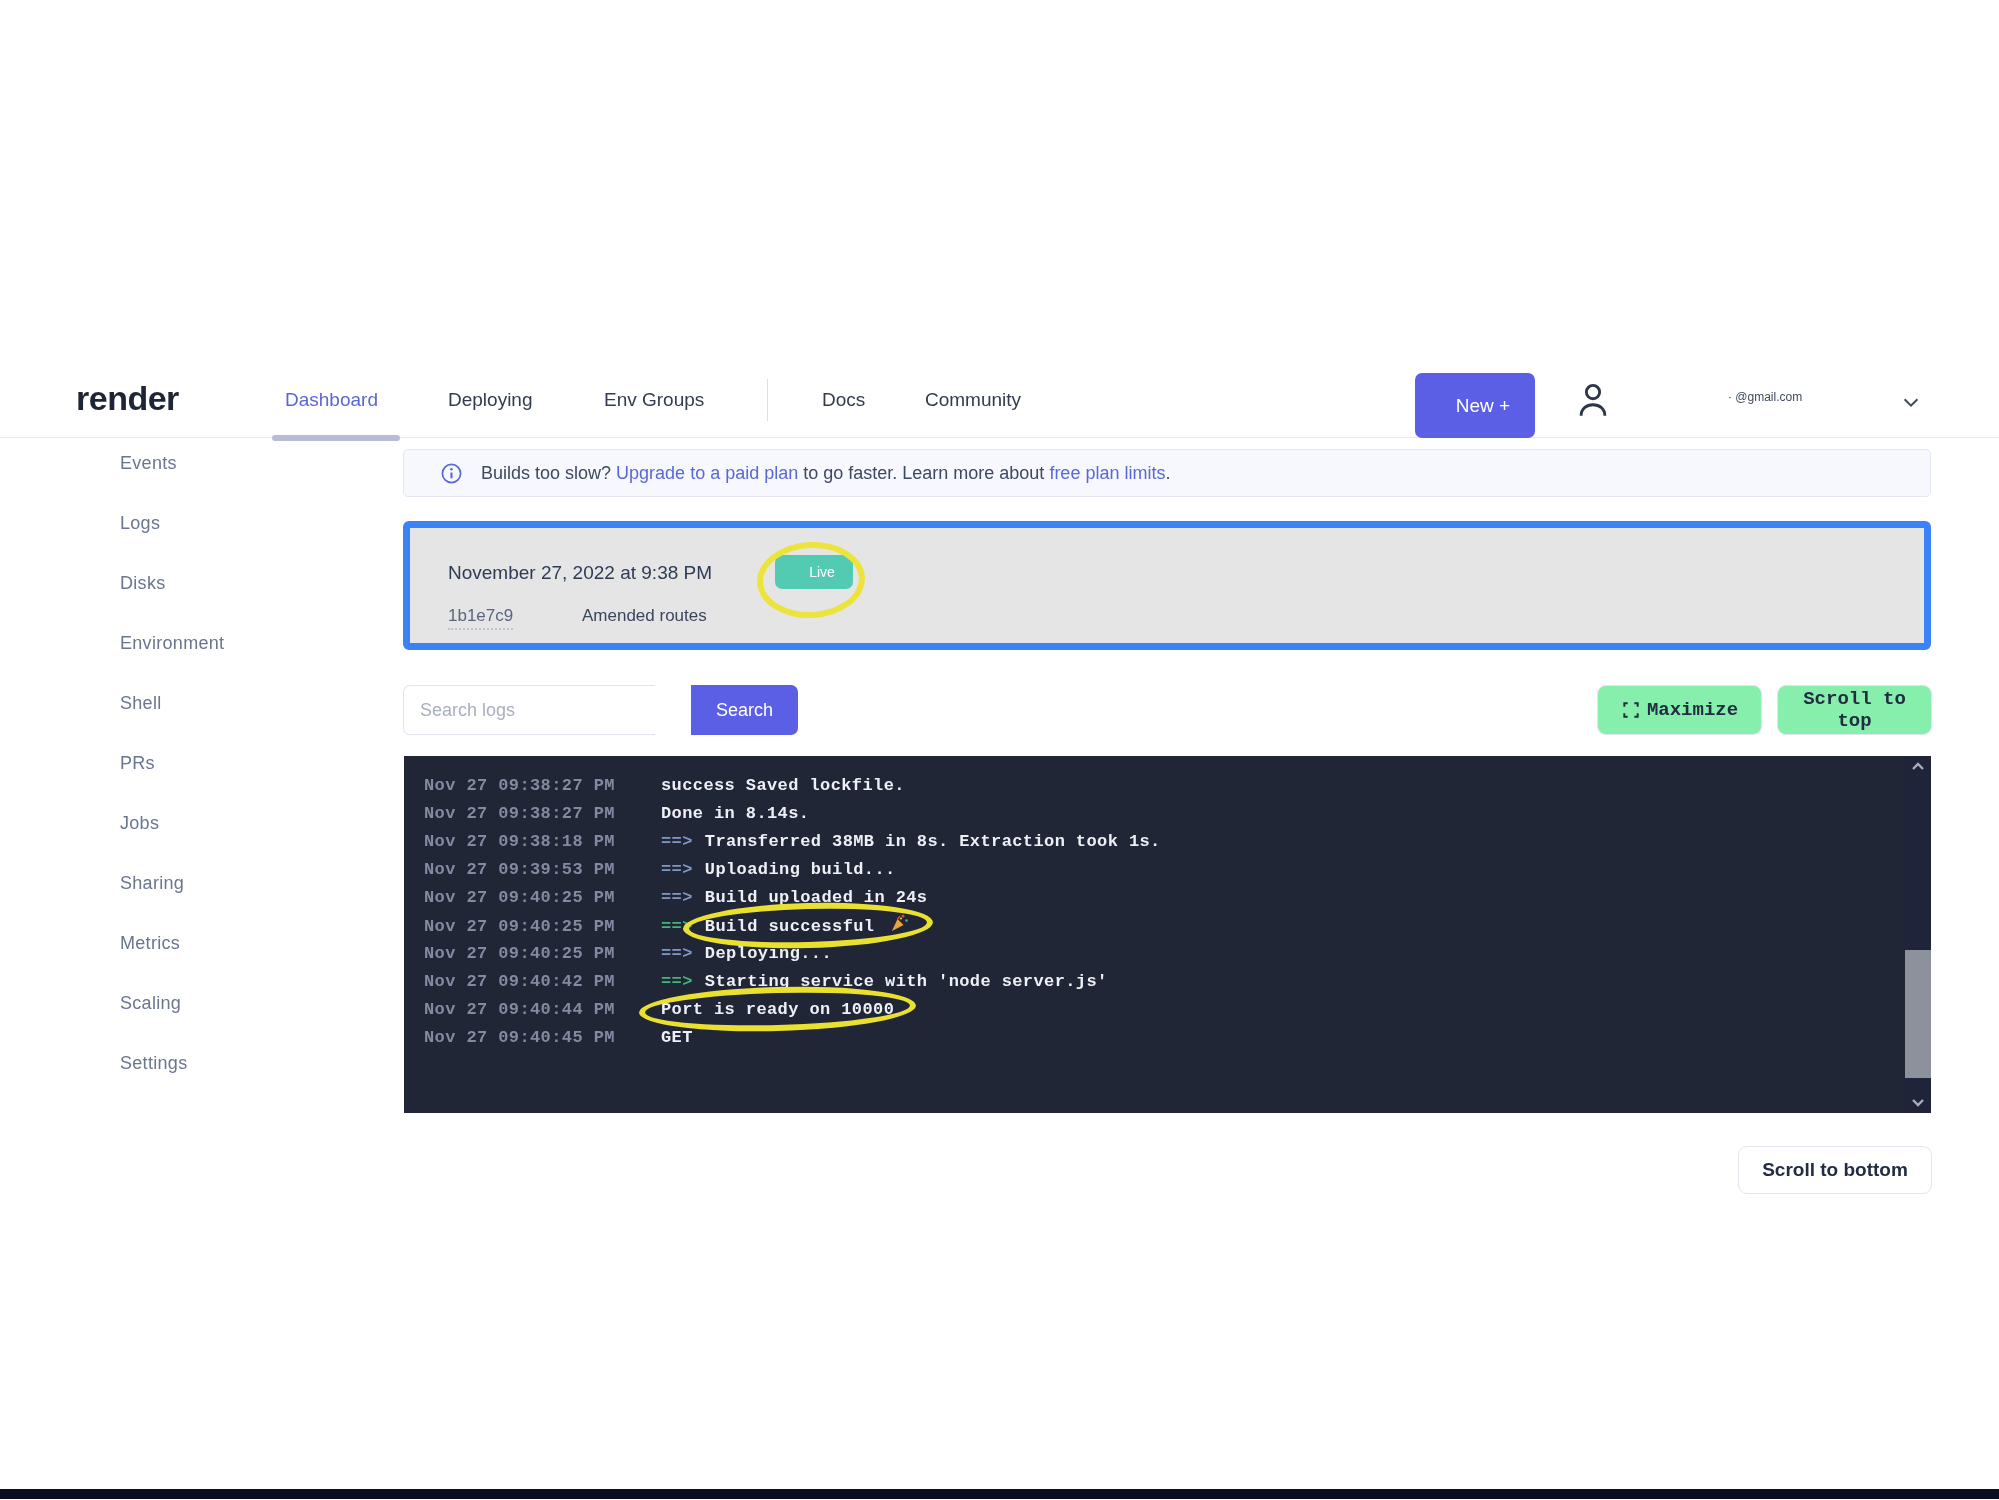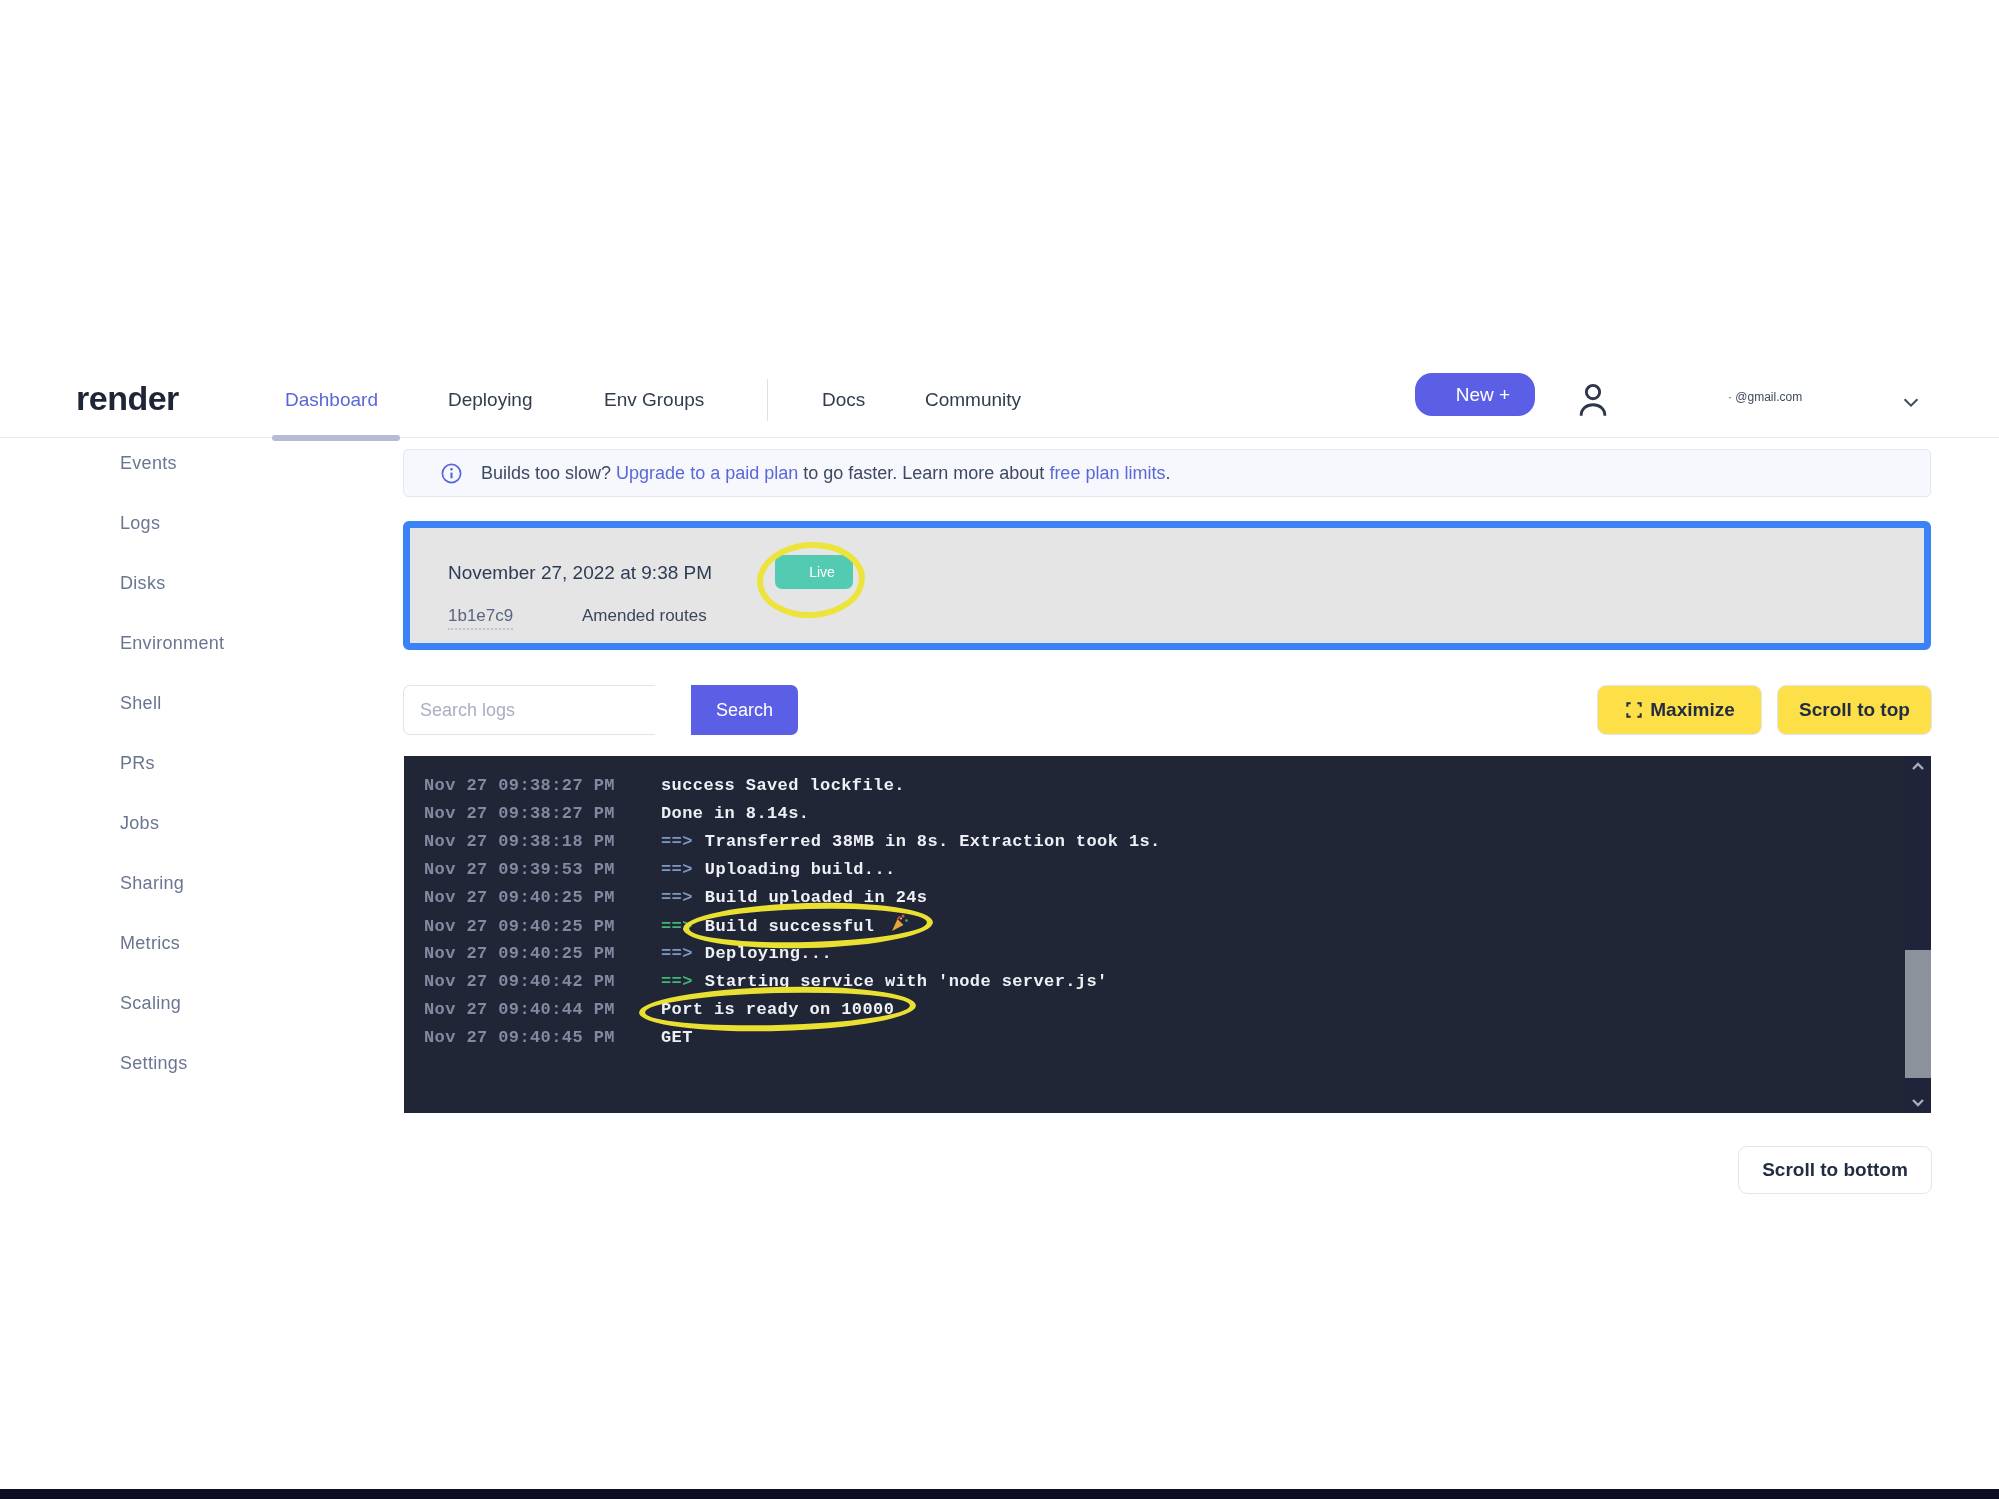--- a/index.html
+++ b/index.html
@@ -9,22 +9,22 @@
   
   .header{position:absolute;left:0;top:365px;width:100%;height:72px;background:#fff;
           border-bottom:1px solid #e7eaf2;}
   .logo{position:absolute;left:76px;top:14px;font-size:34px;font-weight:800;color:#1e2536;letter-spacing:-0.5px;}
   .nav-link{position:absolute;top:24px;font-size:19px;color:#323c4e;cursor:pointer;white-space:nowrap;}
   .nav-link.active{color:#5a67d8;}
   .nav-dashboard{left:285px;} .nav-blueprints{left:448px;} .nav-envgroups{left:604px;}
   .nav-docs{left:822px;} .nav-community{left:925px;}
   .nav-divider{position:absolute;left:767px;top:14px;width:1px;height:42px;background:#dcdfe9;}
   .tab-indicator{position:absolute;left:272px;bottom:-4px;width:128px;height:6px;background:#b7bbd6;border-radius:3px;}
-  .new-btn{position:absolute;left:1415px;top:8px;width:120px;height:43px;background:#5a5fe6;border:none;
-           border-radius:17px;color:#fff;font-size:19px;font-family:inherit;cursor:pointer;padding-left:22px;}
+  .new-btn{position:absolute;left:1415px;top:8px;width:120px;height:65px;background:#5a5fe6;border:none;
+           border-radius:7px;color:#fff;font-size:19px;font-family:inherit;cursor:pointer;padding-left:22px;}
   .person{position:absolute;left:1574px;top:12px;}
   .account-email{position:absolute;left:1728px;top:25px;font-size:12px;color:#3f4a5c;white-space:nowrap;}
   .chevron{position:absolute;left:1900px;top:26px;}
 
   
   .sidebar{position:absolute;left:120px;top:453px;list-style:none;margin:0;padding:0;}
   .sidebar li{height:20px;line-height:20px;margin-bottom:40px;font-size:18px;color:#6a7590;
               letter-spacing:0.3px;cursor:pointer;white-space:nowrap;}
 
   
@@ -46,22 +46,22 @@
                border-bottom:2px dotted #bcc3d6;padding-bottom:2px;cursor:pointer;}
   .commit-msg{position:absolute;left:128px;top:78px;font-size:17px;color:#3b465c;margin-left:44px;}
 
   
   .search-input{position:absolute;left:403px;top:685px;width:252px;height:50px;box-sizing:border-box;
                 border:1px solid #e0e4ee;border-right:none;border-radius:7px 0 0 7px;padding:0 16px;
                 font-size:18px;font-family:inherit;color:#2b3446;outline:none;}
   .search-input::placeholder{color:#a8afc2;}
   .search-btn{position:absolute;left:691px;top:685px;width:107px;height:50px;background:#5a5fe6;border:none;
               border-radius:0 7px 7px 0;color:#fff;font-size:18px;font-family:inherit;cursor:pointer;}
-  .ghost-btn{position:absolute;top:685px;height:50px;background:#fde047;border:1px solid #e2e5ef;border-radius:9px;
-             font-size:19px;font-weight:700;color:#232d42;font-family:Liberation Sans, sans-serif;cursor:pointer;
+  .ghost-btn{position:absolute;top:685px;height:50px;background:#86efac;border:1px solid #e2e5ef;border-radius:9px;
+             font-size:19px;font-weight:700;color:#232d42;font-family:Liberation Mono, monospace;cursor:pointer;
              display:flex;align-items:center;justify-content:center;gap:6px;box-sizing:border-box;}
   .maximize-btn{left:1597px;width:165px;}
   .scrolltop-btn{left:1777px;width:155px;}
 
   
   .console{position:absolute;left:404px;top:756px;width:1527px;height:357px;background:#212637;
            box-sizing:border-box;padding:16px 40px 0 20px;overflow:hidden;}
   .log-line{height:28px;line-height:28px;white-space:nowrap;
             font-family:"Liberation Mono","DejaVu Sans Mono",monospace;font-weight:700;font-size:17px;
             letter-spacing:0.4px;}

